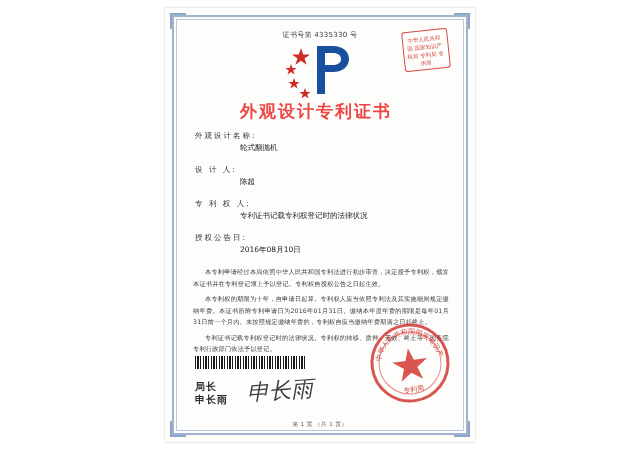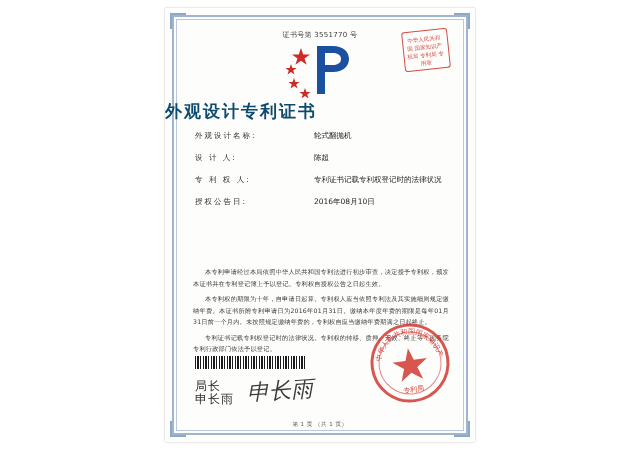--- a/index.html
+++ b/index.html
@@ -102,39 +102,41 @@
     top: 34px;
     transform: translateX(-50%);
     width: 78px;
     height: 56px;
   }
 
   .title {
     position: absolute;
     left: 0; right: 8px;
     top: 92px;
+    text-align: center;
     font-size: 17px;
     font-weight: bold;
-    color: #0c4a6e;
+    color: #ef4444;
     letter-spacing: 2px;
     font-family: "DejaVu Sans", sans-serif;
   }
 
   .fields {
     position: absolute;
     left: 30px;
     top: 122px;
     right: 26px;
     font-size: 7.5px;
     color: #2b2b2b;
     line-height: 12px;
   }
   .field-row {
     display: flex;
     margin-bottom: 10px;
+    flex-direction: column;
   }
   .field-label {
     width: 74px;
     flex: none;
     letter-spacing: 2px;
     color: #333;
   }
   .field-value {
     flex: 1;
     color: #222;
@@ -171,24 +173,25 @@
       #ffffff 4px, #ffffff 5px,
       #1a1a1a 5px, #1a1a1a 6px,
       #ffffff 6px, #ffffff 8px
     );
   }
 
   .sign-block {
     position: absolute;
     left: 30px;
     top: 372px;
-    font-size: 12px;
+    font-size: 10px;
     line-height: 13px;
     color: #2b2b2b;
     letter-spacing: 1px;
+    font-weight: bold;
   }
   .signature {
     position: absolute;
     left: 82px;
     top: 368px;
     font-size: 22px;
     color: #1a1a1a;
     font-family: "DejaVu Serif", serif;
     font-style: italic;
     transform: rotate(-4deg);
@@ -221,21 +224,21 @@
 <div class="page">
   <div class="sheet">
 
     <div class="border-outer"></div>
     <div class="border-inner"></div>
     <div class="corner tl"></div>
     <div class="corner tr"></div>
     <div class="corner bl"></div>
     <div class="corner br"></div>
 
-    <div class="cert-no">证书号第 3551770 号</div>
+    <div class="cert-no">证书号第 4335330 号</div>
 
     <div class="top-seal">
       <div class="ring"></div>
       <div class="tx">中华人民共和国 国家知识产权局 专利局 专用章</div>
     </div>
 
     <div class="emblem">
       <svg viewBox="0 0 78 56" width="78" height="56" xmlns="http://www.w3.org/2000/svg">
         <path d="M36 4 L36 52 L44 52 L44 30 L52 30 C62 30 68 24 68 17 C68 9 61 4 52 4 Z" fill="#1b4fa0"></path>
         <path d="M44 11 L52 11 C57 11 60 13.5 60 17 C60 20.5 57 23 52 23 L44 23 Z" fill="#fdfdfb"></path>

